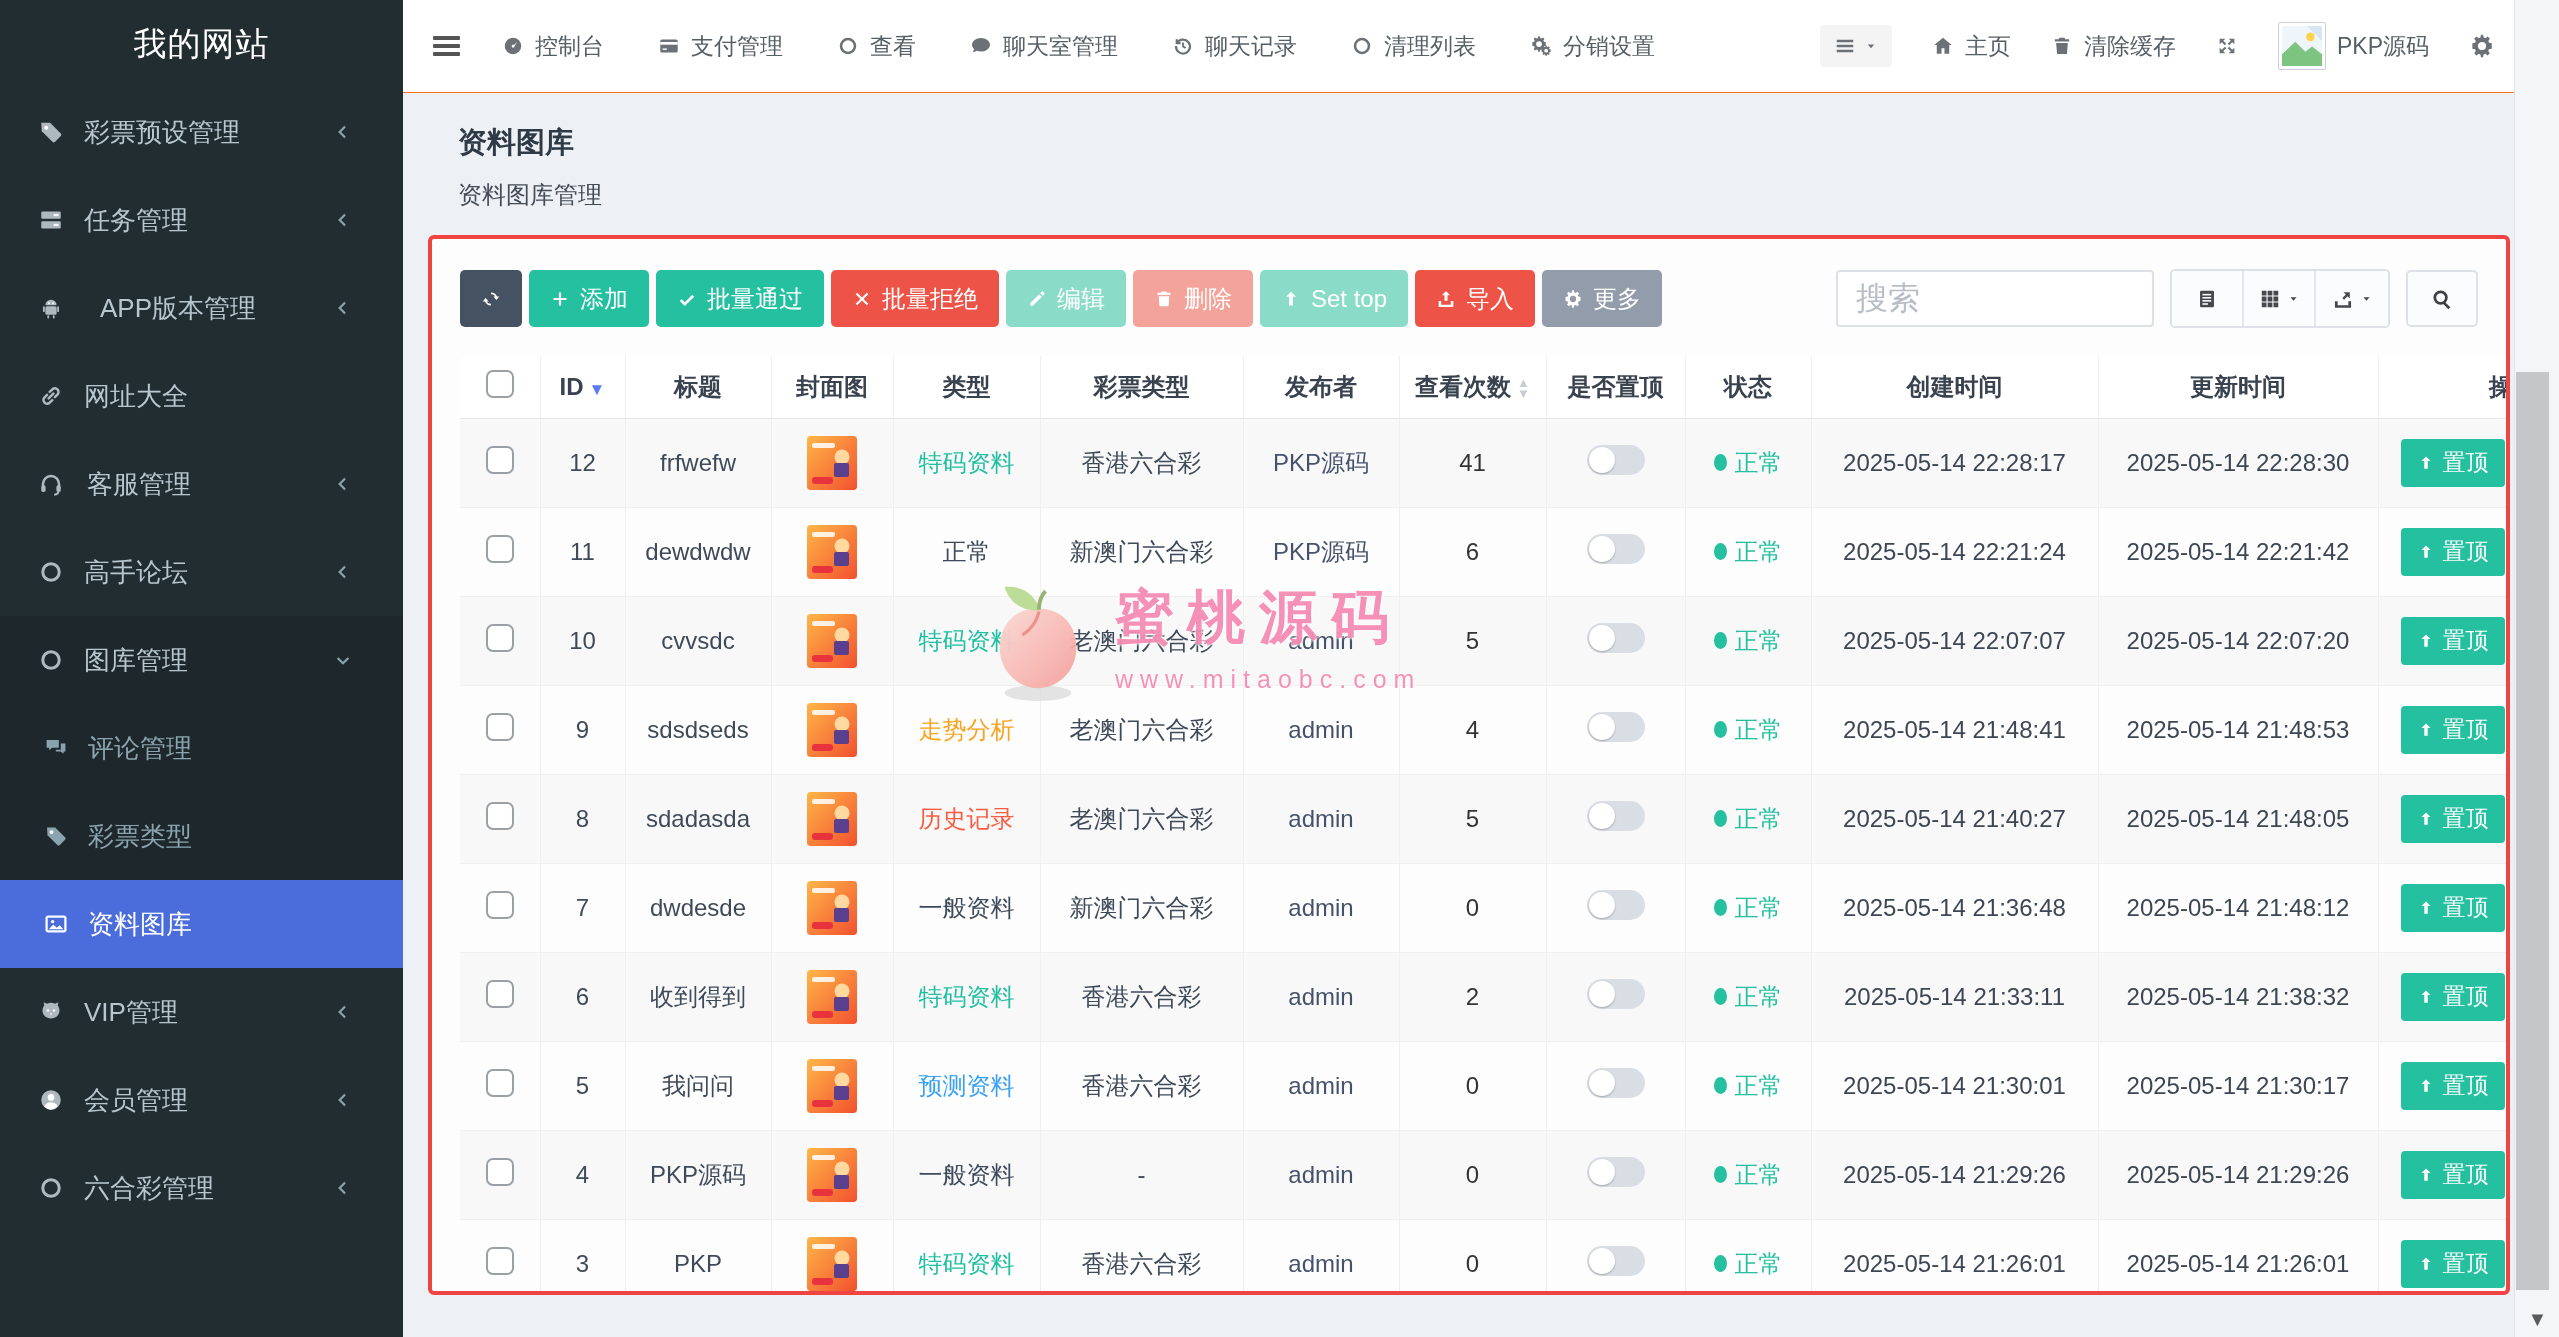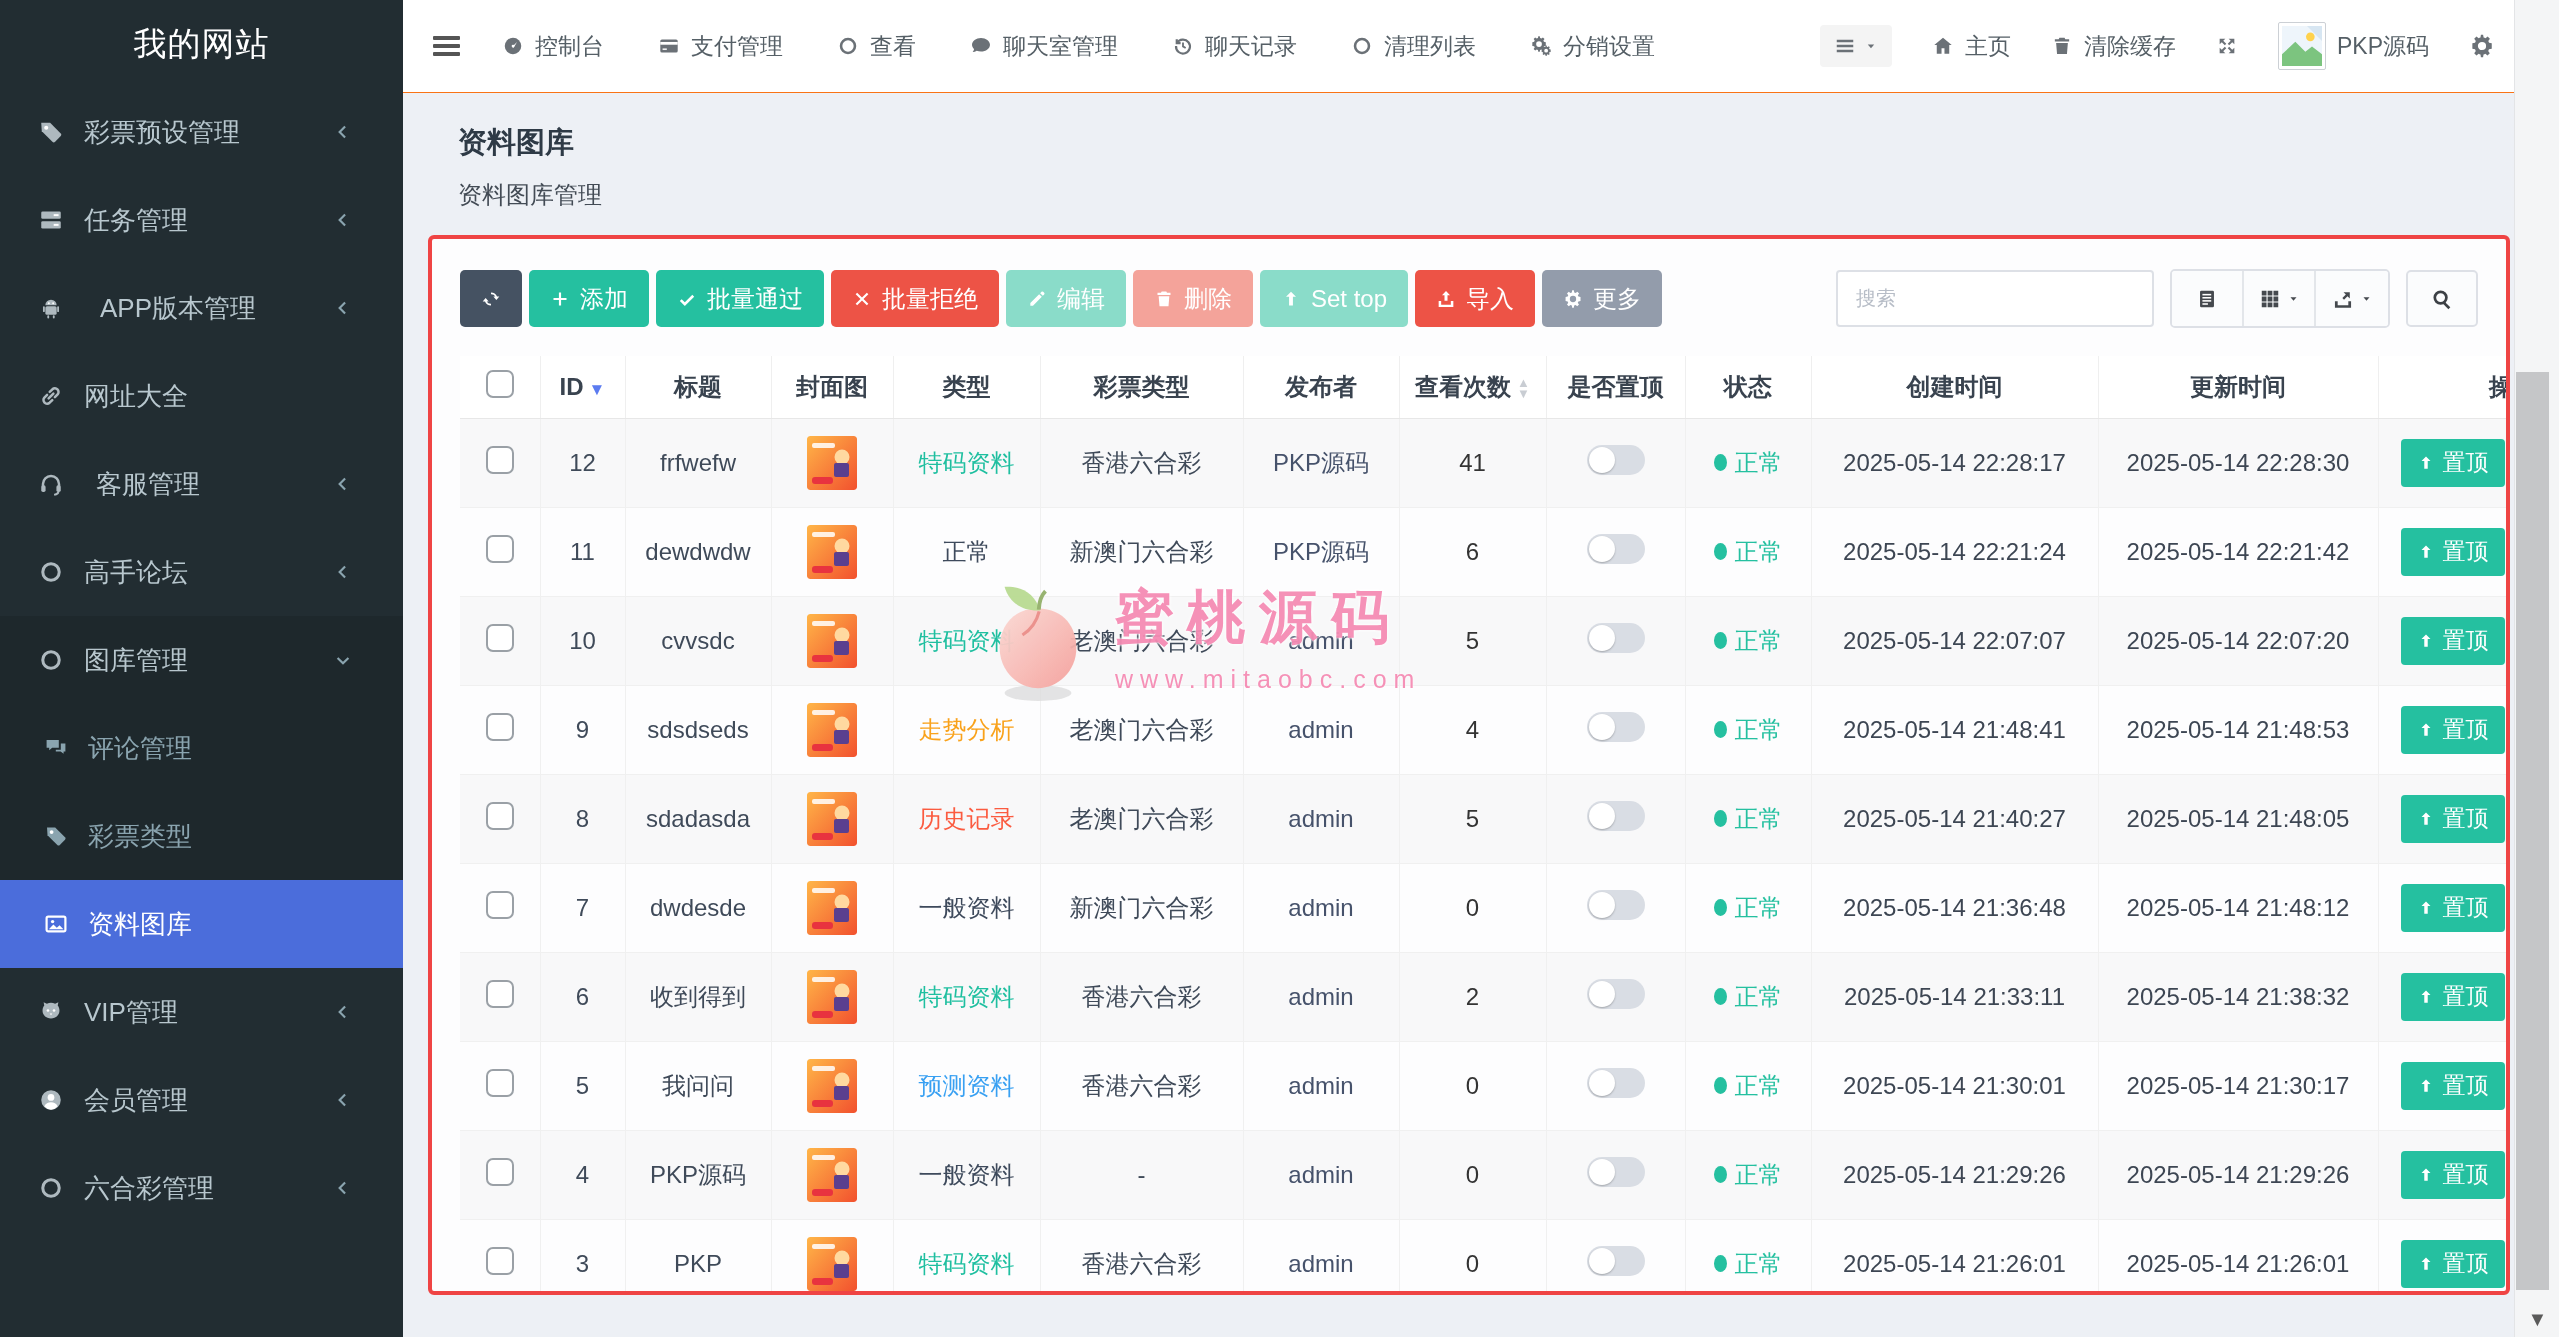--- a/index.html
+++ b/index.html
@@ -39,21 +39,21 @@
   .panel { background:#fdfdfe; border:4px solid #ef4444; border-radius:6px; padding:30px 28px; height:1060px; overflow:hidden; position:relative; }
 
   
   .toolbar { display:flex; align-items:center; }
   .tb-left { display:flex; gap:7px; }
   .btn { height:57px; border:none; border-radius:5px; color:#fff; font-size:24px; display:flex; align-items:center; gap:10px; padding:0 21px; cursor:pointer; font-family:inherit; }
   .btn .ico { color:#fff; }
   .b-dark{background:#455262;} .b-teal{background:#25c0a0;} .b-red{background:#ed5346;}
   .b-teal-light{background:#8adcc9;} .b-red-light{background:#f4a39a;} .b-gray{background:#939cab;}
   .tb-right { margin-left:auto; display:flex; align-items:center; }
-  .search-input { width:318px; height:57px; border:2px solid #dde0e6; border-radius:4px; font-size:20px; padding:0 18px; color:#0f172a; outline:none; font-family:inherit; background:#fff; }
+  .search-input { width:318px; height:57px; border:2px solid #dde0e6; border-radius:4px; font-size:32px; padding:0 18px; color:#0f172a; outline:none; font-family:inherit; background:#fff; }
   .search-input::placeholder { color:#b7bdc7; }
   .view-group { display:flex; margin-left:16px; border:2px solid #dde0e6; border-radius:5px; overflow:hidden; }
   .view-btn { width:72px; height:55px; background:#fbfcfd; display:flex; align-items:center; justify-content:center; gap:6px; color:#45494e; border-right:2px solid #e3e6ea; cursor:pointer; }
   .view-btn:last-child { border-right:none; }
   .search-btn { width:72px; height:57px; margin-left:16px; background:#fbfcfd; border:2px solid #dde0e6; border-radius:5px; display:flex; align-items:center; justify-content:center; color:#3c4045; cursor:pointer; }
 
   
   .tablewrap { margin-top:28px; }
   table { border-collapse:collapse; table-layout:fixed; width:2188px; }
   th { height:62px; font-size:24px; font-weight:bold; color:#39434f; background:#fff; border-right:1px solid #efefef; border-bottom:1px solid #e7e7e7; white-space:nowrap; }
@@ -163,21 +163,21 @@
       </div>
       <div class="side-item">
         <span class="ico">
           <svg width="26" height="26" viewBox="0 0 24 24" fill="currentColor">
             <path fill="none" stroke="currentColor" stroke-width="2.3" d="M4.6 14.5V12a7.4 7.4 0 0 1 14.8 0v2.5"></path>
             <rect x="3" y="13.2" width="4" height="6.2" rx="1.6"></rect>
             <rect x="17" y="13.2" width="4" height="6.2" rx="1.6"></rect>
             <path fill="none" stroke="currentColor" stroke-width="1.8" d="M19 19.4a4.4 4.4 0 0 1-4.2 2.4"></path>
           </svg>
         </span>
-        <span style="margin-left:12px">客服管理</span>
+        <span style="margin-left:3px">客服管理</span>
         <span class="arrow ico">
           <svg width="20" height="20" viewBox="0 0 24 24" fill="currentColor">
             <path fill="none" stroke="currentColor" stroke-width="2.6" d="M14.5 5.5 8 12l6.5 6.5"></path>
           </svg>
         </span>
       </div>
       <div class="side-item">
         <span class="ico">
           <svg width="26" height="26" viewBox="0 0 24 24" fill="currentColor">
             <circle cx="12" cy="12" r="7.6" fill="none" stroke="currentColor" stroke-width="2.8"></circle>

